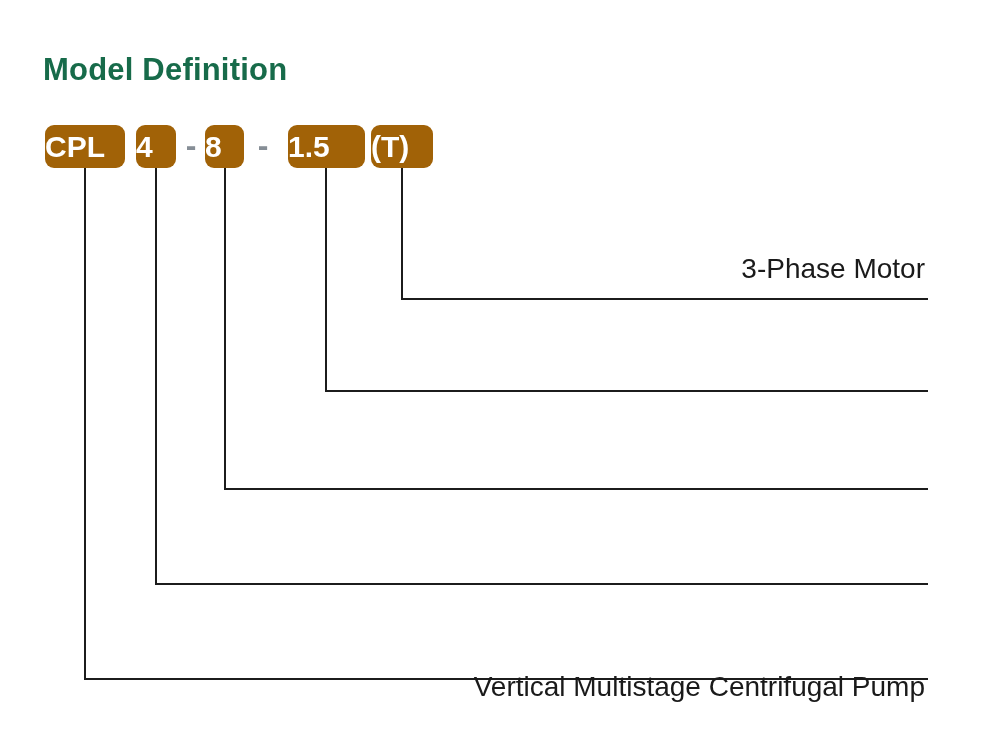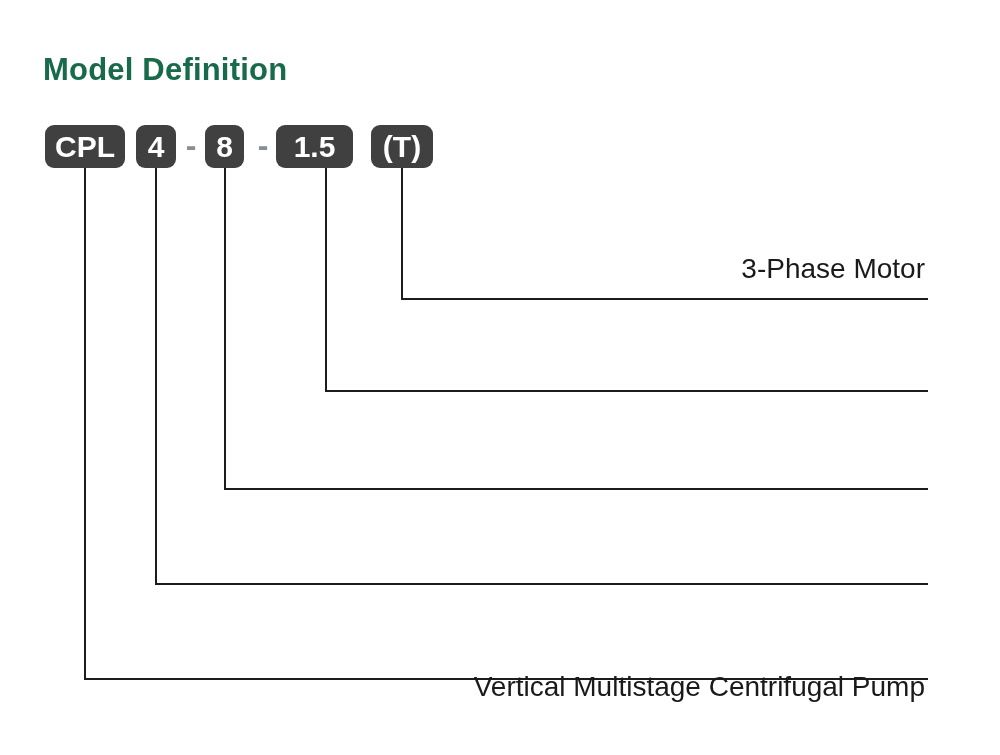--- a/index.html
+++ b/index.html
@@ -19,27 +19,27 @@
     top: 52px;
     font-size: 31px;
     font-weight: 700;
     color: #176B4A;
     letter-spacing: 0.2px;
   }
   .badge {
     position: absolute;
     top: 125px;
     height: 43px;
-    background: #404040;
+    background: #a16207;
     border-radius: 9px;
     color: #ffffff;
     font-size: 30px;
     font-weight: 700;
     line-height: 43px;
-    text-align: center;
+    text-align: left;
   }
   .code-sep {
     position: absolute;
     top: 125px;
     height: 43px;
     color: #868E96;
     font-size: 32px;
     font-weight: 700;
     line-height: 40px;
     text-align: center;
@@ -74,21 +74,21 @@
 
 <div class="canvas">
 
   <div class="page-title">Model Definition</div>
 
   <div class="badge" style="left:45px; width:80px;">CPL</div>
   <div class="badge" style="left:136px; width:40px;">4</div>
   <div class="code-sep" style="left:182px; width:18px;">-</div>
   <div class="badge" style="left:205px; width:39px;">8</div>
   <div class="code-sep" style="left:254px; width:18px;">-</div>
-  <div class="badge" style="left:276px; width:77px;">1.5</div>
+  <div class="badge" style="left:288px; width:77px;">1.5</div>
   <div class="badge" style="left:371px; width:62px;">(T)</div>
 
   <div class="vline" style="left:401px; top:168px; height:132px;"></div>
   <div class="hline" style="left:401px; top:298px; width:527px;"></div>
   <div class="callout-label" style="top:252px;">3-Phase Motor</div>
 
   <div class="vline" style="left:325px; top:168px; height:224px;"></div>
   <div class="hline" style="left:325px; top:390px; width:603px;"></div>
 
   <div class="vline" style="left:224px; top:168px; height:322px;"></div>

